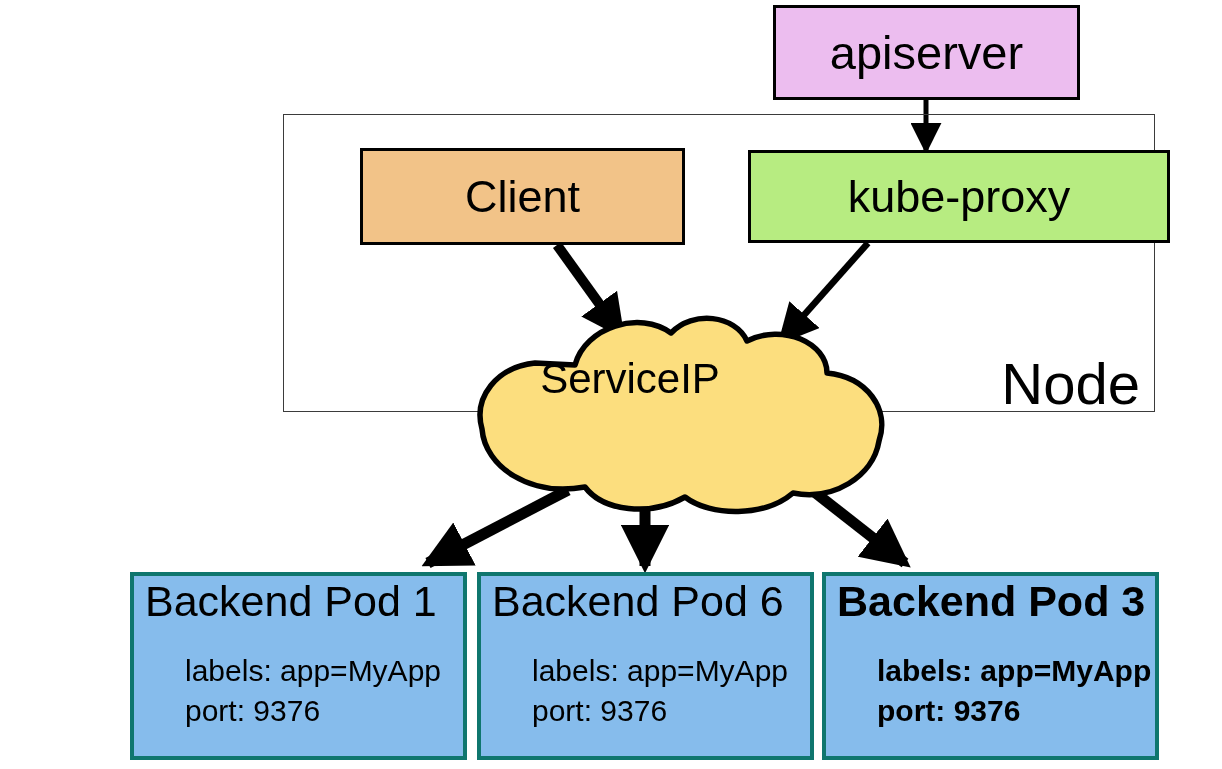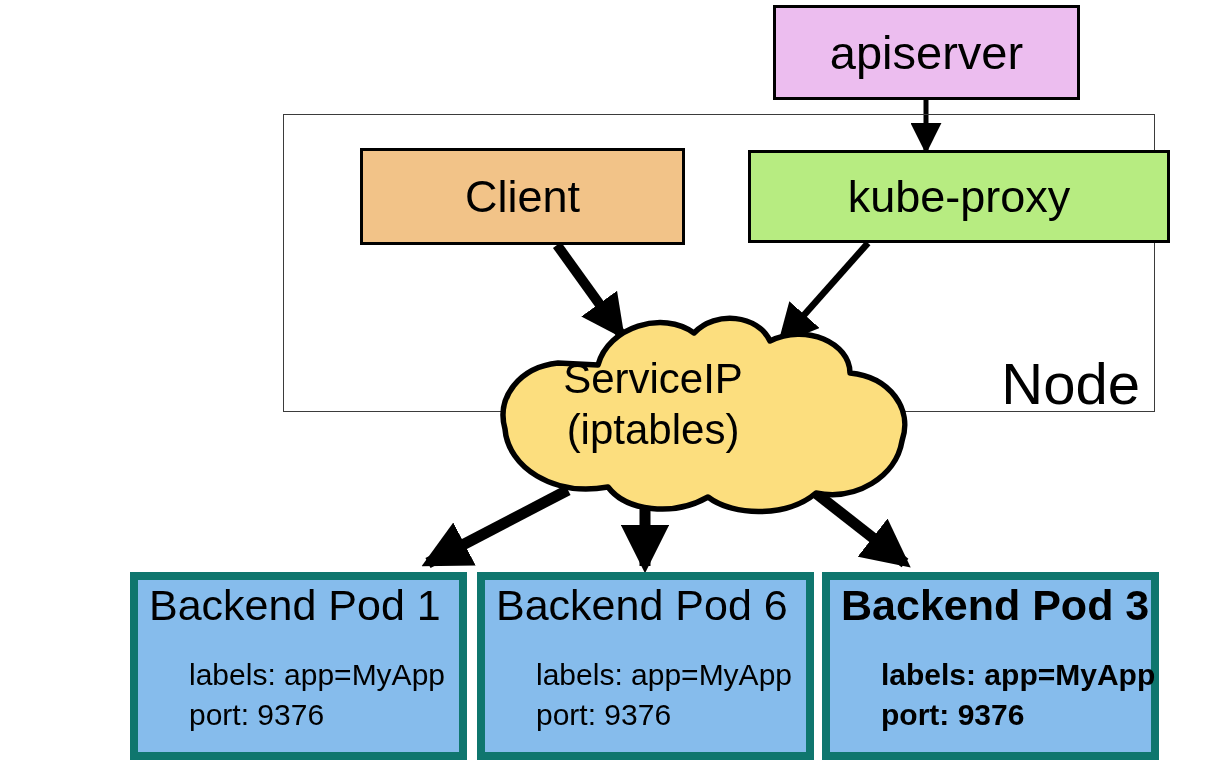--- a/index.html
+++ b/index.html
@@ -85,21 +85,21 @@
     top: 150px;
     width: 422px;
     height: 93px;
     background: #B7EC81;
     font-size: 45px;
   }
 
   
   #service-cloud {
     position: absolute;
-    left: 458px;
+    left: 435px;
     top: 305px;
     width: 460px;
     height: 215px;
   }
   #service-cloud svg {
     position: absolute;
     left: 0;
     top: 0;
   }
   #service-cloud-text {
@@ -111,21 +111,21 @@
     font-size: 42px;
     color: #000000;
     line-height: 1.22;
     pointer-events: none;
   }
 
   
   .pod {
     position: absolute;
     box-sizing: border-box;
-    border: 8px solid #0f766e;
+    border: 4px solid #0f766e;
     background: #86BCEC;
     width: 337px;
     height: 188px;
     top: 572px;
     display: block;
     overflow: visible;
   }
   #pod-1 { left: 130px; }
   #pod-2 { left: 477px; }
   #pod-3 { left: 822px; font-weight: bold; }
@@ -217,21 +217,20 @@
           C 432 72, 455 104, 444 136
           C 438 172, 398 196, 358 188
           C 330 212, 276 212, 250 192
           C 215 212, 168 206, 150 182
           C 95 192, 50 162, 47 124
           C 38 92, 62 62, 100 58
           Z" fill="#FCDE7E" stroke="#000000" stroke-width="5.5" stroke-linejoin="round"></path>
     </svg>
     <div id="service-cloud-text">
       <div>ServiceIP</div>
-      <div>(iptables)</div>
     </div>
   </div>
 
   <div class="pod" id="pod-1">
     <div class="pod-title">Backend Pod 1</div>
     <div class="pod-meta">
       <div>labels: app=MyApp</div>
       <div>port: 9376</div>
     </div>
   </div>

